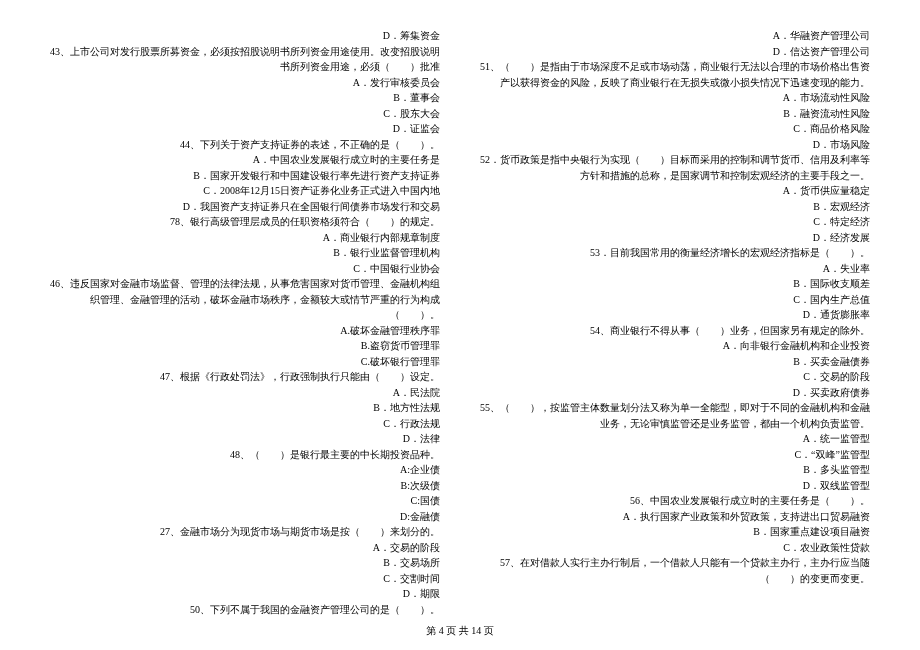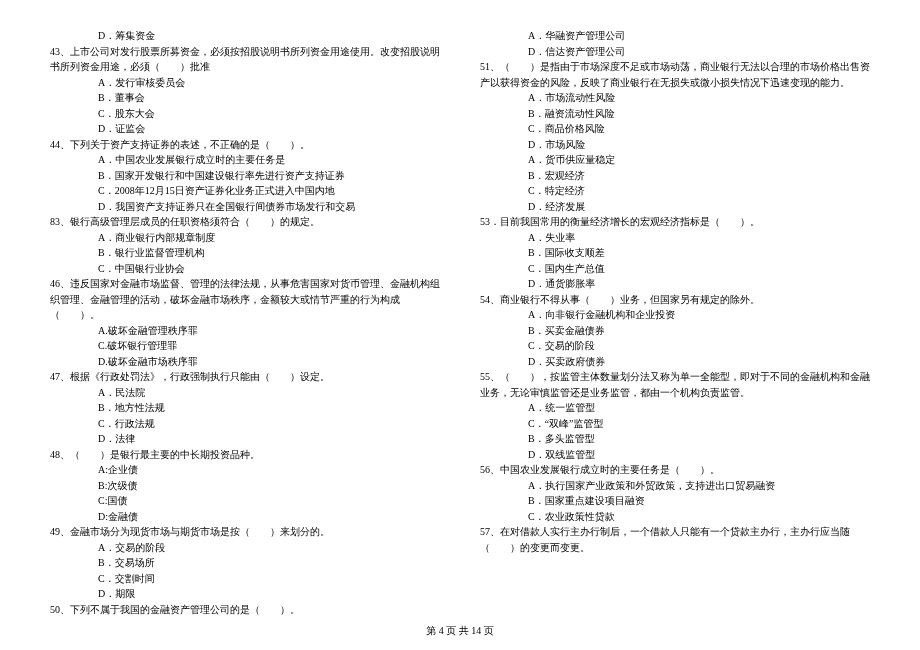--- a/index.html
+++ b/index.html
@@ -14,20 +14,21 @@
       overflow: hidden;
     }
     .page {
       display: flex;
       padding: 28px 50px 0 50px;
       gap: 40px;
     }
     .col {
       flex: 1;
       line-height: 1.55;
+      text-align: right;
     }
     .option {
       padding-left: 48px;
     }
     .question {
       padding-left: 0;
     }
     .footer {
       position: absolute;
       bottom: 12px;
@@ -46,54 +47,55 @@
     <div class="question">43、上市公司对发行股票所募资金，必须按招股说明书所列资金用途使用。改变招股说明书所列资金用途，必须（　　）批准</div>
     <div class="option">A．发行审核委员会</div>
     <div class="option">B．董事会</div>
     <div class="option">C．股东大会</div>
     <div class="option">D．证监会</div>
     <div class="question">44、下列关于资产支持证券的表述，不正确的是（　　）。</div>
     <div class="option">A．中国农业发展银行成立时的主要任务是</div>
     <div class="option">B．国家开发银行和中国建设银行率先进行资产支持证券</div>
     <div class="option">C．2008年12月15日资产证券化业务正式进入中国内地</div>
     <div class="option">D．我国资产支持证券只在全国银行间债券市场发行和交易</div>
-    <div class="question">83、银行高级管理层成员的任职资格须符合（　　）的规定。</div>
+    <div class="question">78、银行高级管理层成员的任职资格须符合（　　）的规定。</div>
     <div class="option">A．商业银行内部规章制度</div>
     <div class="option">B．银行业监督管理机构</div>
     <div class="option">C．中国银行业协会</div>
     <div class="question">46、违反国家对金融市场监督、管理的法律法规，从事危害国家对货币管理、金融机构组织管理、金融管理的活动，破坏金融市场秩序，金额较大或情节严重的行为构成（　　）。</div>
     <div class="option">A.破坏金融管理秩序罪</div>
+    <div class="option">B.盗窃货币管理罪</div>
     <div class="option">C.破坏银行管理罪</div>
-    <div class="option">D.破坏金融市场秩序罪</div>
     <div class="question">47、根据《行政处罚法》，行政强制执行只能由（　　）设定。</div>
     <div class="option">A．民法院</div>
     <div class="option">B．地方性法规</div>
     <div class="option">C．行政法规</div>
     <div class="option">D．法律</div>
     <div class="question">48、（　　）是银行最主要的中长期投资品种。</div>
     <div class="option">A:企业债</div>
     <div class="option">B:次级债</div>
     <div class="option">C:国债</div>
     <div class="option">D:金融债</div>
-    <div class="question">49、金融市场分为现货市场与期货市场是按（　　）来划分的。</div>
+    <div class="question">27、金融市场分为现货市场与期货市场是按（　　）来划分的。</div>
     <div class="option">A．交易的阶段</div>
     <div class="option">B．交易场所</div>
     <div class="option">C．交割时间</div>
     <div class="option">D．期限</div>
     <div class="question">50、下列不属于我国的金融资产管理公司的是（　　）。</div>
   </div>
 
   <div class="col">
     <div class="option">A．华融资产管理公司</div>
     <div class="option">D．信达资产管理公司</div>
     <div class="question">51、（　　）是指由于市场深度不足或市场动荡，商业银行无法以合理的市场价格出售资产以获得资金的风险，反映了商业银行在无损失或微小损失情况下迅速变现的能力。</div>
     <div class="option">A．市场流动性风险</div>
     <div class="option">B．融资流动性风险</div>
     <div class="option">C．商品价格风险</div>
     <div class="option">D．市场风险</div>
+    <div class="question">52．货币政策是指中央银行为实现（　　）目标而采用的控制和调节货币、信用及利率等方针和措施的总称，是国家调节和控制宏观经济的主要手段之一。</div>
     <div class="option">A．货币供应量稳定</div>
     <div class="option">B．宏观经济</div>
     <div class="option">C．特定经济</div>
     <div class="option">D．经济发展</div>
     <div class="question">53．目前我国常用的衡量经济增长的宏观经济指标是（　　）。</div>
     <div class="option">A．失业率</div>
     <div class="option">B．国际收支顺差</div>
     <div class="option">C．国内生产总值</div>
     <div class="option">D．通货膨胀率</div>
     <div class="question">54、商业银行不得从事（　　）业务，但国家另有规定的除外。</div>

